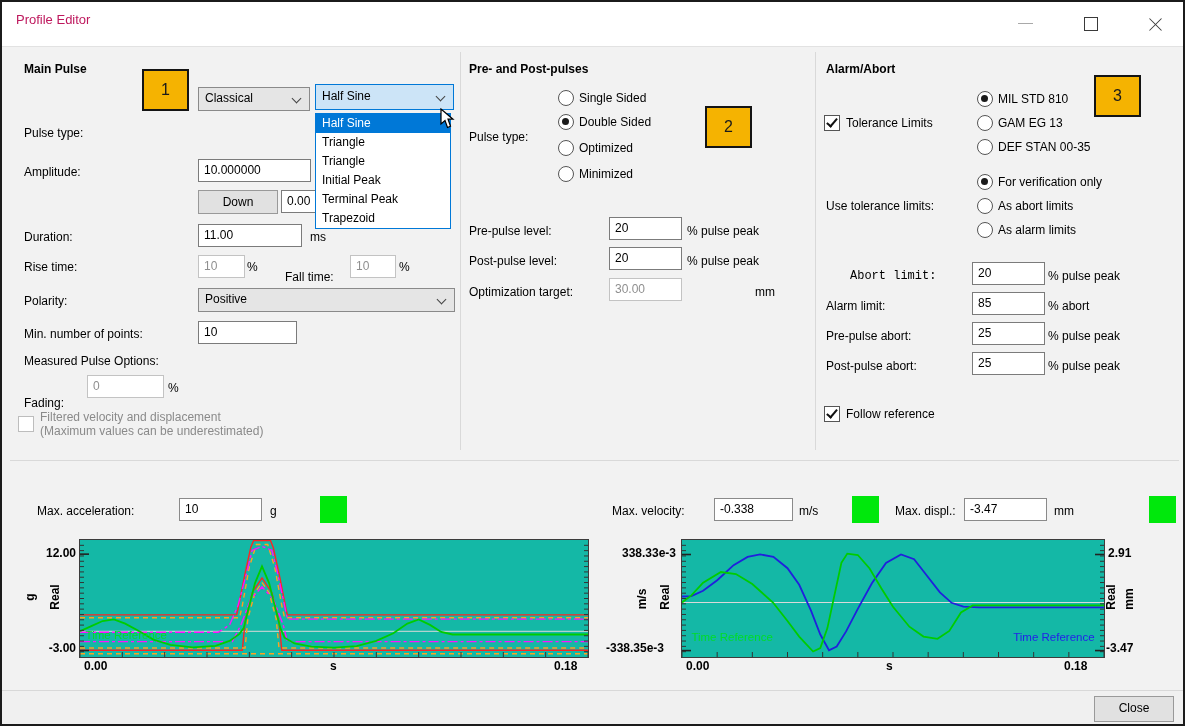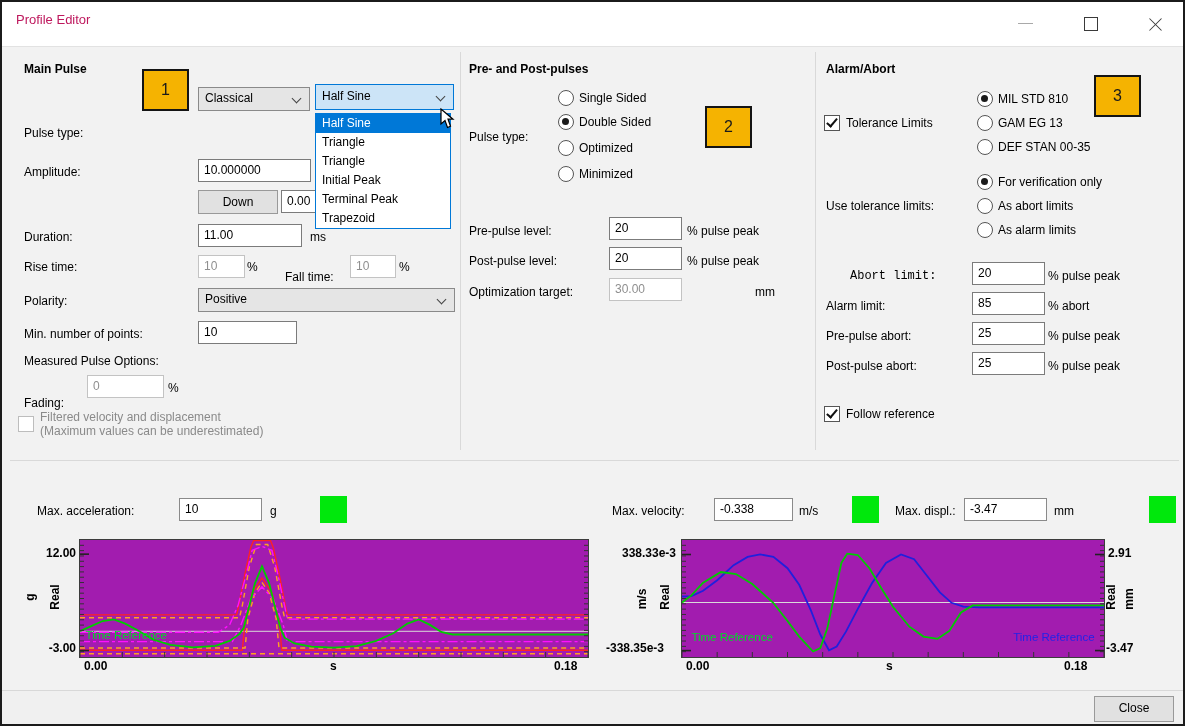--- a/index.html
+++ b/index.html
@@ -36,21 +36,21 @@
   .radio{position:absolute;width:14px;height:14px;border:1px solid #555;border-radius:50%;background:#fff;}
   .radio.sel::after{content:"";position:absolute;left:3px;top:3px;width:7px;height:7px;border-radius:50%;background:#1a1a1a;}
   .check{position:absolute;width:14px;height:14px;border:1px solid #555;background:#fff;}
   .check.dis{border-color:#bdbdbd;}
   .check.on::after{content:"";position:absolute;left:4px;top:0px;width:4px;height:9px;border-right:2px solid #111;border-bottom:2px solid #111;transform:rotate(40deg);}
   
   .callout{position:absolute;width:43px;height:38px;background:#f5b301;border:2.5px solid #141414;text-align:center;line-height:38px;font-size:16px;color:#1a1a1a;z-index:40;}
   
   .gsq{position:absolute;width:27px;height:27px;}
   
-  .plot{position:absolute;background:#a21caf;border:1.6px solid #3c3c3c;text-decoration:underline;}
+  .plot{position:absolute;background:#14b8a6;border:1.6px solid #3c3c3c;text-decoration:underline;}
   .tick{position:absolute;font-size:12px;font-weight:600;white-space:nowrap;}
   .vlab{position:absolute;font-size:12px;font-weight:600;transform:rotate(-90deg);white-space:nowrap;}
   
   #footer{position:absolute;left:0;top:688px;width:100%;height:38px;background:#f0f0f0;border-top:1px solid #d8d8d8;}
   #close-btn{position:absolute;left:1092px;top:694px;width:78px;height:24px;line-height:22px;}
   #cursor{position:absolute;left:438px;top:106px;z-index:60;}
 </style>
 </head>
 <body>
 

